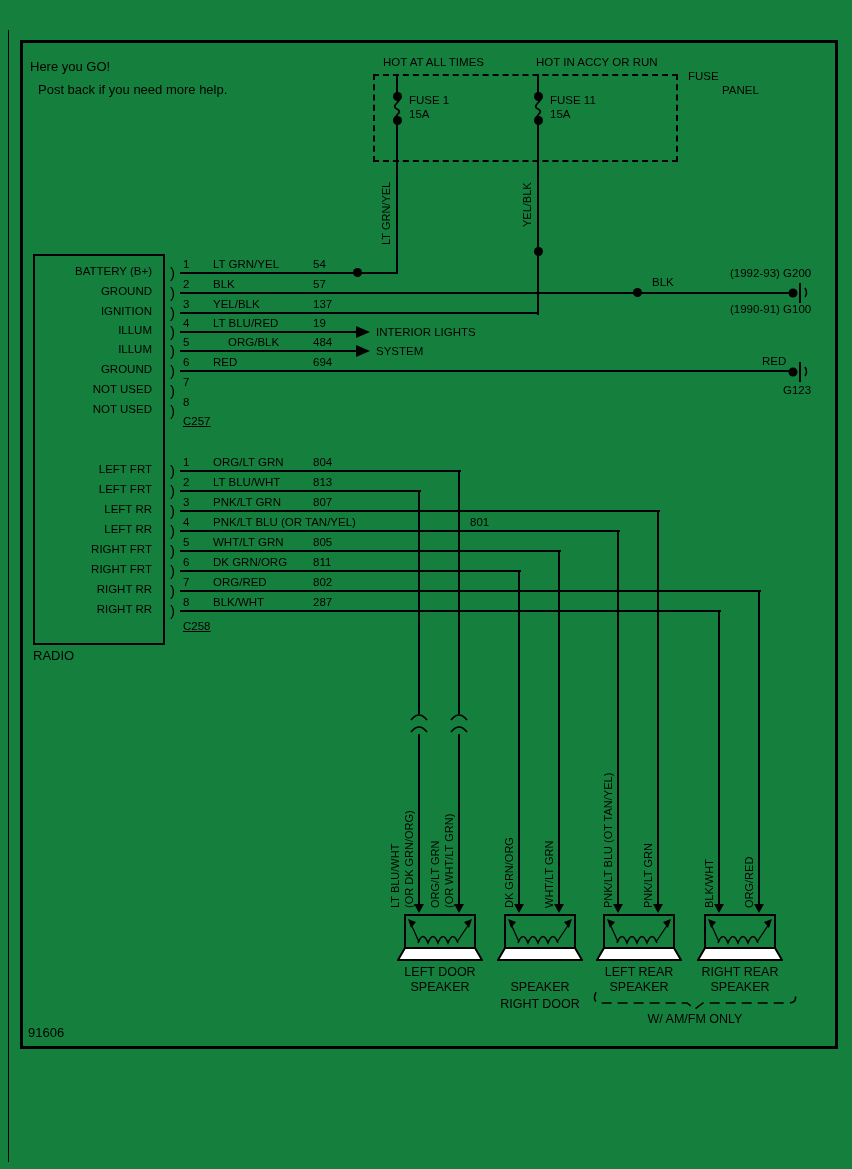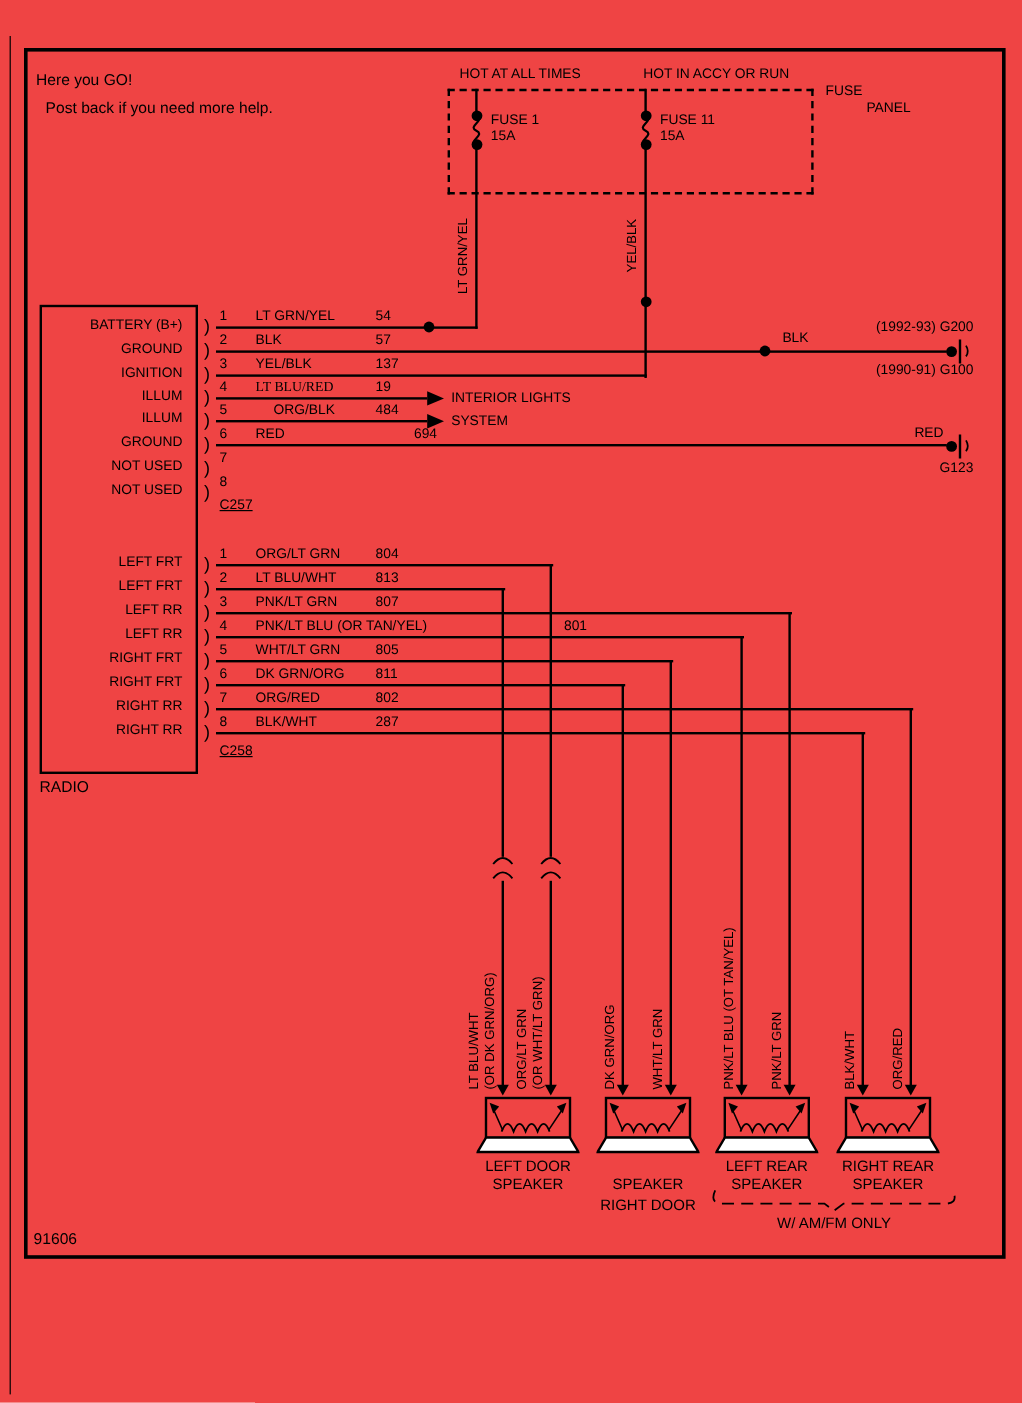--- a/index.html
+++ b/index.html
@@ -1,16 +1,16 @@
 <!DOCTYPE html>
 <html><head>
 <meta charset="utf-8">
 <style>
   html,body{margin:0;padding:0;background:#fff;}
-  #canvas{position:relative;width:852px;height:1169px;background:#ef4444;overflow:hidden;
+  #canvas{position:relative;width:852px;height:1169px;background:#15803d;overflow:hidden;
           font-family:"Liberation Sans",sans-serif;color:#000;}
   .txt{position:absolute;font-size:11.5px;line-height:13px;white-space:nowrap;color:#000;}
   .big{font-size:13px;}
   .h{position:absolute;height:2px;background:#000;}
   .v{position:absolute;width:2px;background:#000;}
   .dot{position:absolute;width:9px;height:9px;border-radius:50%;background:#000;}
   .brk{position:absolute;font-size:15px;line-height:16px;color:#000;}
   .fn{position:absolute;left:40px;width:112px;text-align:right;font-size:11.5px;line-height:13px;white-space:nowrap;}
   .rt{position:absolute;transform-origin:0 100%;transform:rotate(-90deg);font-size:11px;line-height:14px;white-space:nowrap;}
   .arrr{position:absolute;width:0;height:0;border-top:6px solid transparent;border-bottom:6px solid transparent;border-left:14px solid #000;}
@@ -83,28 +83,28 @@
   <div class="txt" style="left:183px;top:258px;">1</div>
   <div class="txt" style="left:213px;top:258px;">LT GRN/YEL</div>
   <div class="txt" style="left:313px;top:258px;">54</div>
   <div class="txt" style="left:183px;top:278px;">2</div>
   <div class="txt" style="left:213px;top:278px;">BLK</div>
   <div class="txt" style="left:313px;top:278px;">57</div>
   <div class="txt" style="left:183px;top:298px;">3</div>
   <div class="txt" style="left:213px;top:298px;">YEL/BLK</div>
   <div class="txt" style="left:313px;top:298px;">137</div>
   <div class="txt" style="left:183px;top:317px;">4</div>
-  <div class="txt" style="left:213px;top:317px;font-family:Liberation Serif, serif;">LT BLU/RED</div>
+  <div class="txt" style="left:213px;top:317px;">LT BLU/RED</div>
   <div class="txt" style="left:313px;top:317px;">19</div>
   <div class="txt" style="left:183px;top:336px;">5</div>
   <div class="txt" style="left:228px;top:336px;">ORG/BLK</div>
   <div class="txt" style="left:313px;top:336px;">484</div>
   <div class="txt" style="left:183px;top:356px;">6</div>
   <div class="txt" style="left:213px;top:356px;">RED</div>
-  <div class="txt" style="left:313px;top:356px;margin-left:32px;">694</div>
+  <div class="txt" style="left:313px;top:356px;">694</div>
   <div class="txt" style="left:183px;top:376px;">7</div>
   <div class="txt" style="left:183px;top:396px;">8</div>
   <div class="txt ul" style="left:183px;top:415px;">C257</div>
 
   <div class="h" style="left:180px;top:272px;width:218px;"></div>
   <div class="dot" style="left:353px;top:268px;"></div>
   <div class="h" style="left:180px;top:292px;width:609px;"></div>
   <div class="dot" style="left:633px;top:288px;"></div>
   <div class="h" style="left:180px;top:312px;width:359px;"></div>
   <div class="h" style="left:180px;top:331px;width:176px;"></div>

